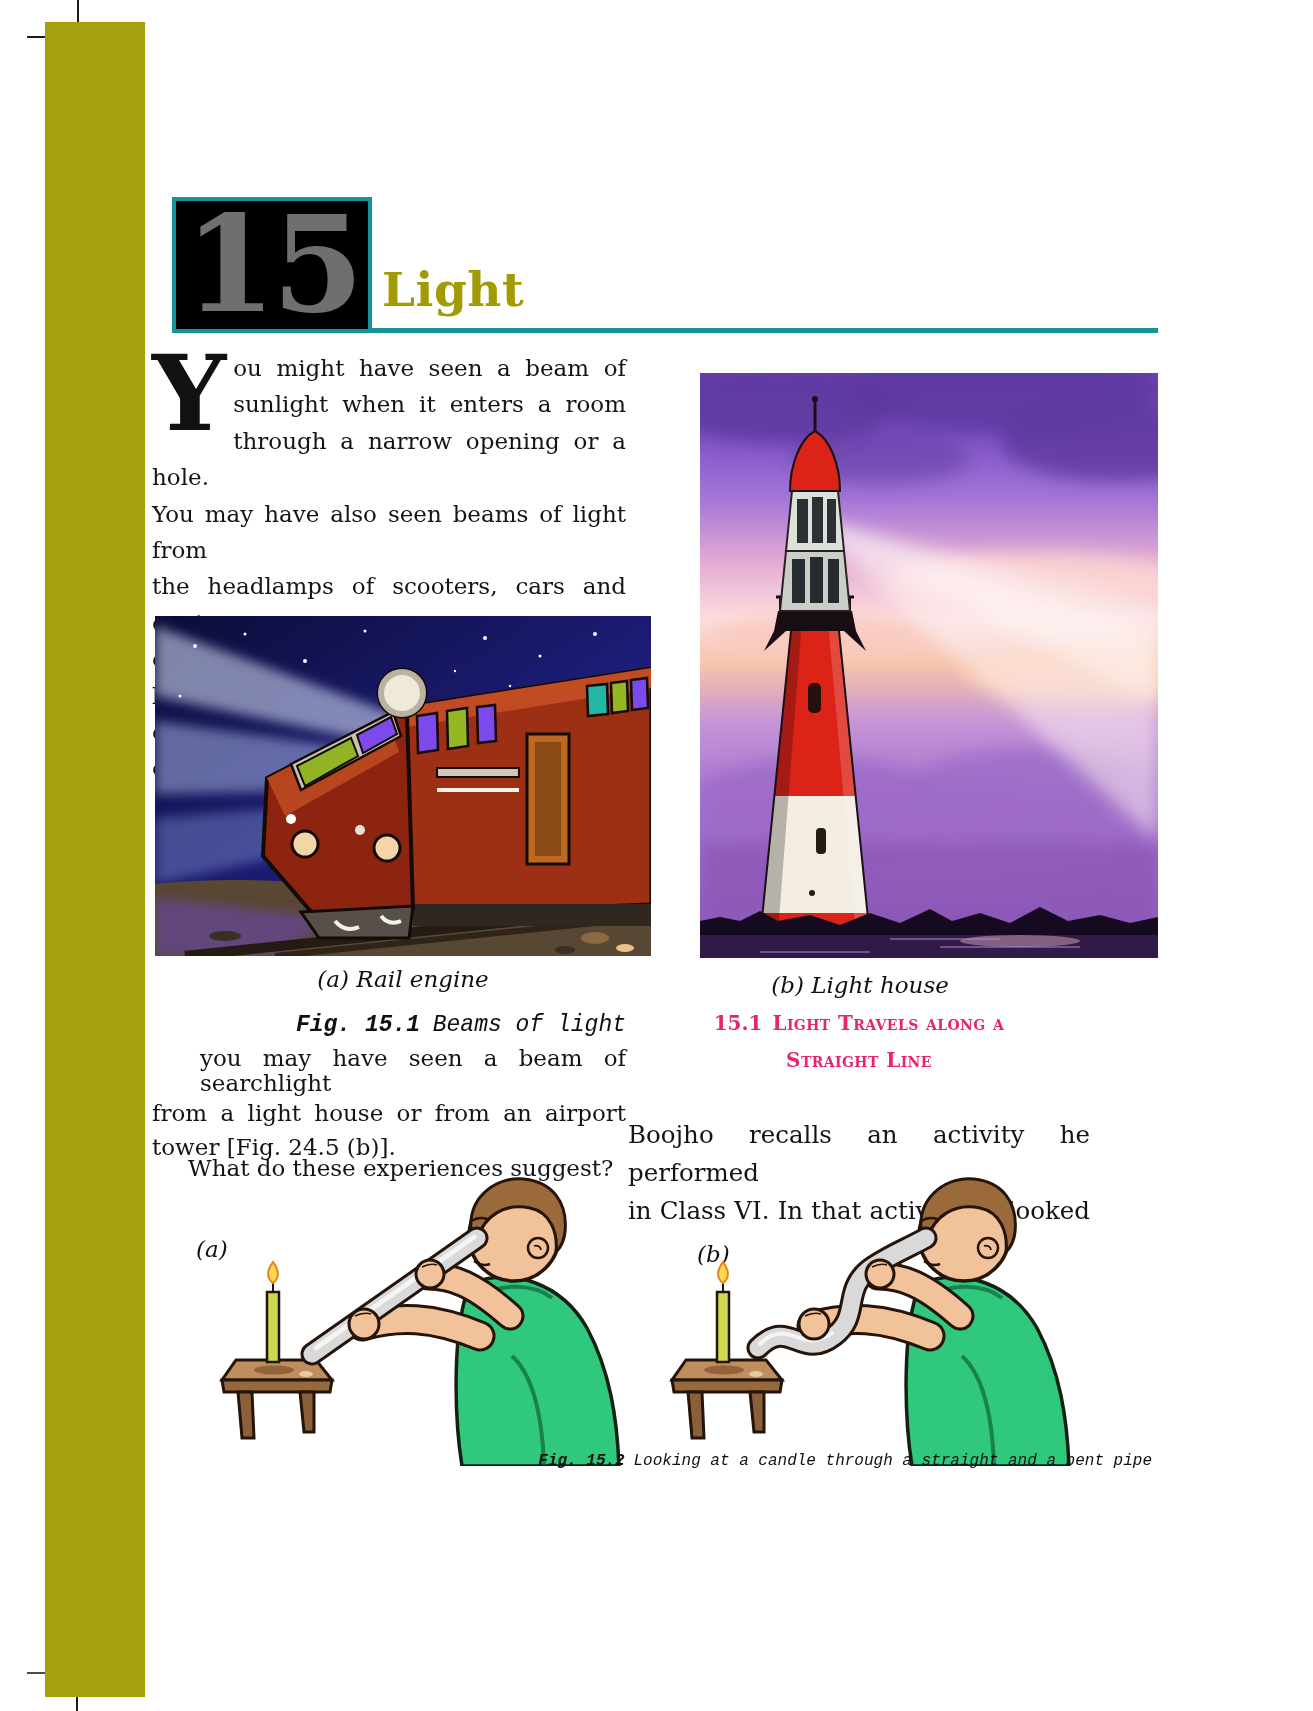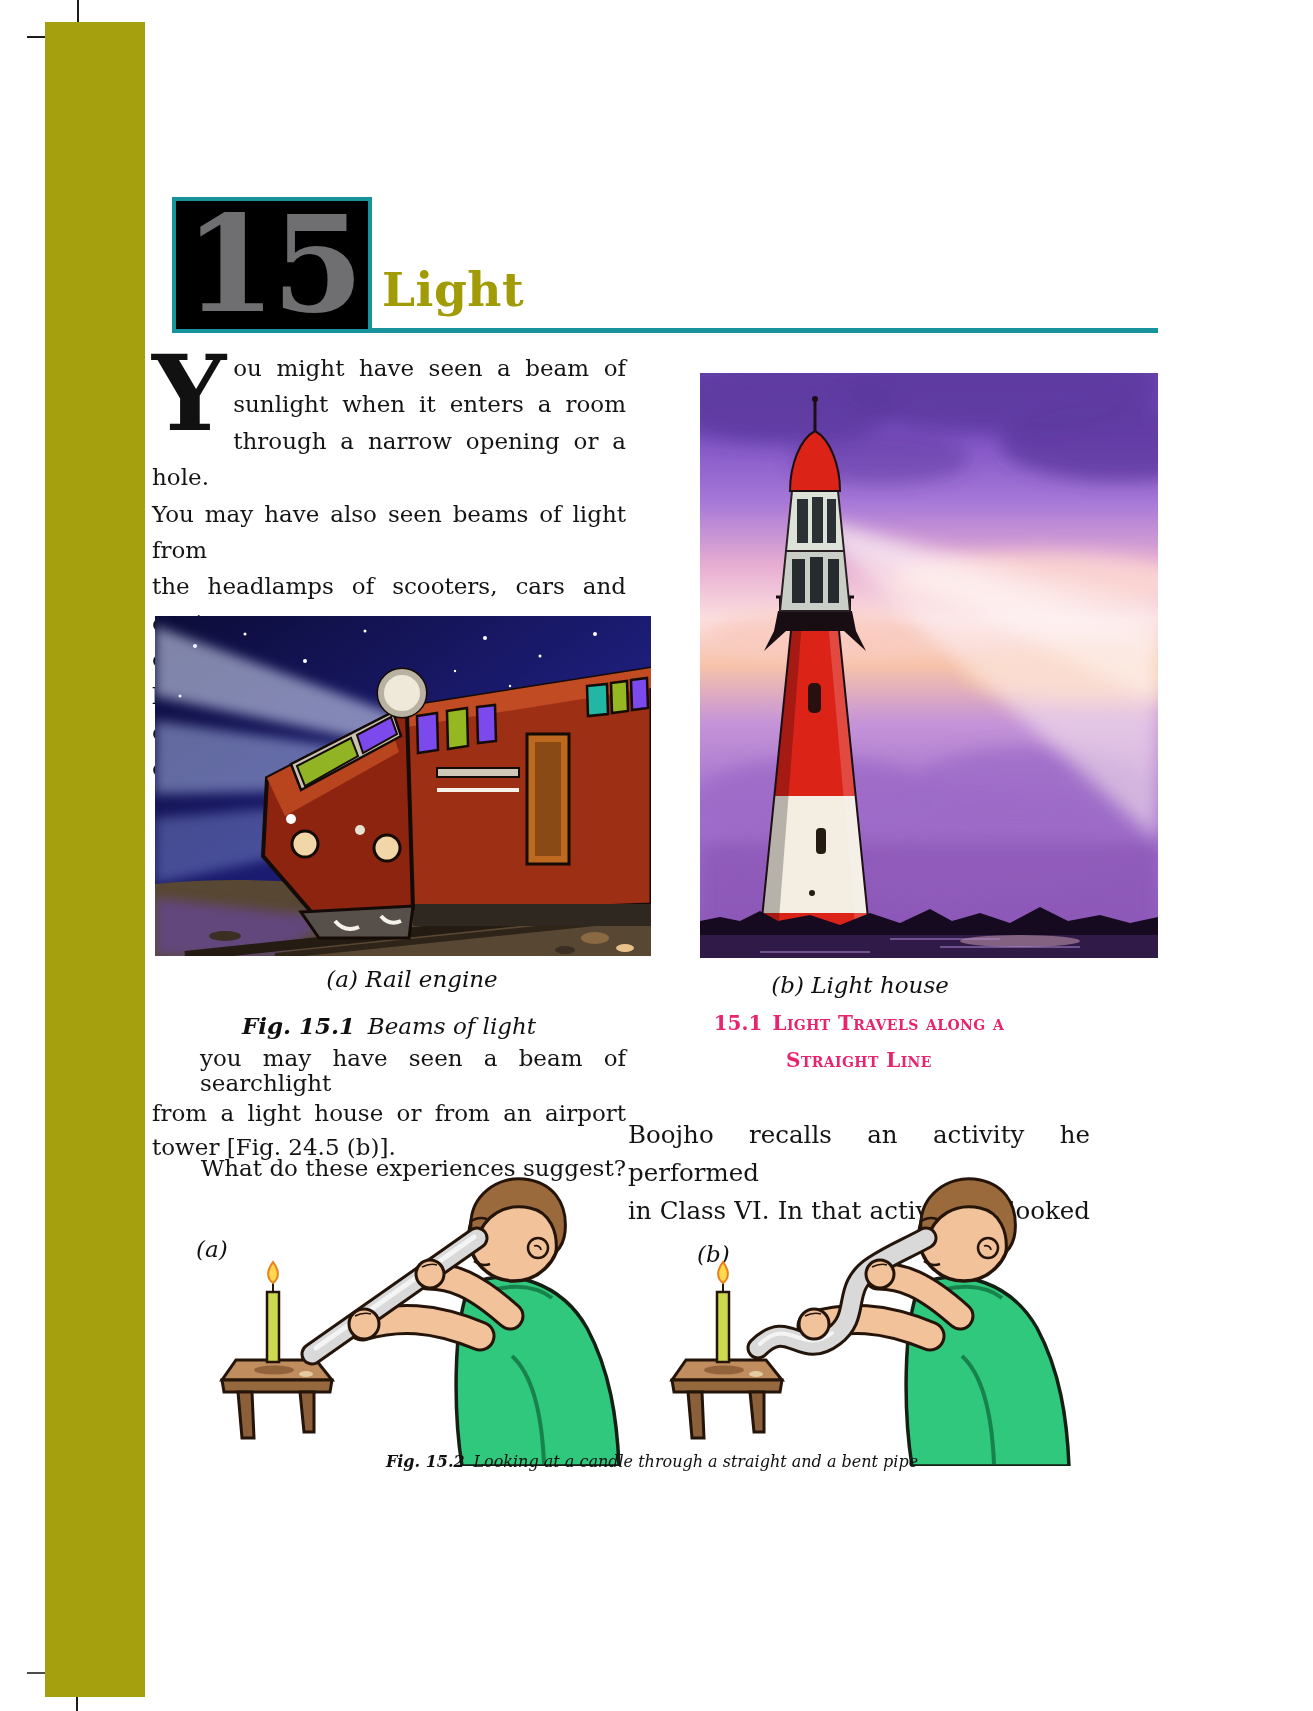--- a/index.html
+++ b/index.html
@@ -35,25 +35,25 @@
   
   .col-l{left:152px;width:474px;}
   .col-r{left:628px;width:462px;}
   .jl{text-align:justify;text-align-last:justify;font-size:23px;line-height:36.4px;white-space:normal;}
   .col-r .jl{font-size:24.5px;line-height:38px;}
   .jl-last{text-align-last:left;}
   .dropcap{
     float:left;font-size:104px;line-height:88px;padding-right:7px;
     font-weight:bold;color:#111;
   }
-  .question{font-size:23px;line-height:36px;text-indent:36px;text-align:right;}
+  .question{font-size:23px;line-height:36px;text-indent:36px;}
 
   
   .cap{font-style:italic;font-size:23px;text-align:center;color:#101010;}
-  .figcap{font-size:23px;text-align:center;color:#101010;}
+  .figcap{font-size:23px;text-align:right;color:#101010;font-family:Liberation Mono, monospace;}
   .figcap .lbl{font-style:italic;font-weight:bold;}
   .figcap .txt{font-style:italic;margin-left:0.55em;}
   .fig2cap{font-size:16px;}
 
   
   .sec-head{top:1005px;text-align:center;color:#E9246F;font-weight:bold;
     font-size:20px;line-height:37px;}
   .sec-num{margin-right:10px;}
   .sc{font-variant:small-caps;letter-spacing:0.4px;}
 
@@ -245,21 +245,21 @@
   <rect x="0" y="562" width="458" height="23" fill="#301b48"></rect>
   <ellipse cx="320" cy="568" rx="60" ry="6" fill="#e8b9c8" opacity="0.45"></ellipse>
   <g stroke="#b089d4" stroke-width="2" opacity="0.5">
     <line x1="190" y1="566" x2="300" y2="566"></line>
     <line x1="240" y1="574" x2="380" y2="574"></line>
     <line x1="60" y1="579" x2="170" y2="579"></line>
   </g>
 </svg>
 </div>
 
-<div class="abs cap" style="left:164px;top:966px;width:496px;">(a) Rail engine</div>
+<div class="abs cap" style="left:155px;top:966px;width:496px;">(a) Rail engine</div>
 <div class="abs cap" style="left:645px;top:972px;width:430px;">(b) Light house</div>
 <div class="abs figcap" style="left:152px;top:1012px;width:474px;">
   <span class="lbl">Fig. 15.1</span><span class="txt">Beams of light</span>
 </div>
 
 <div class="abs col-l" style="top:1046px;">
   <div class="jl" style="line-height:25px;margin-left:48px;">you may have seen a beam of searchlight</div>
   <div class="jl" style="line-height:34px;">from a light house or from an airport</div>
   <div class="jl jl-last" style="line-height:34px;">tower [Fig. 24.5 (b)].</div>
 </div>

